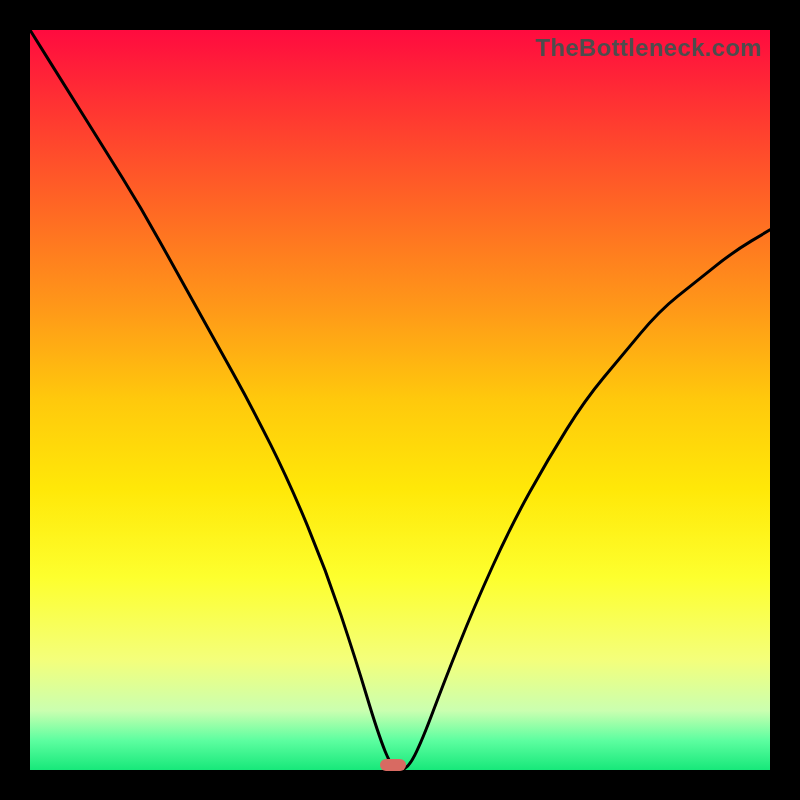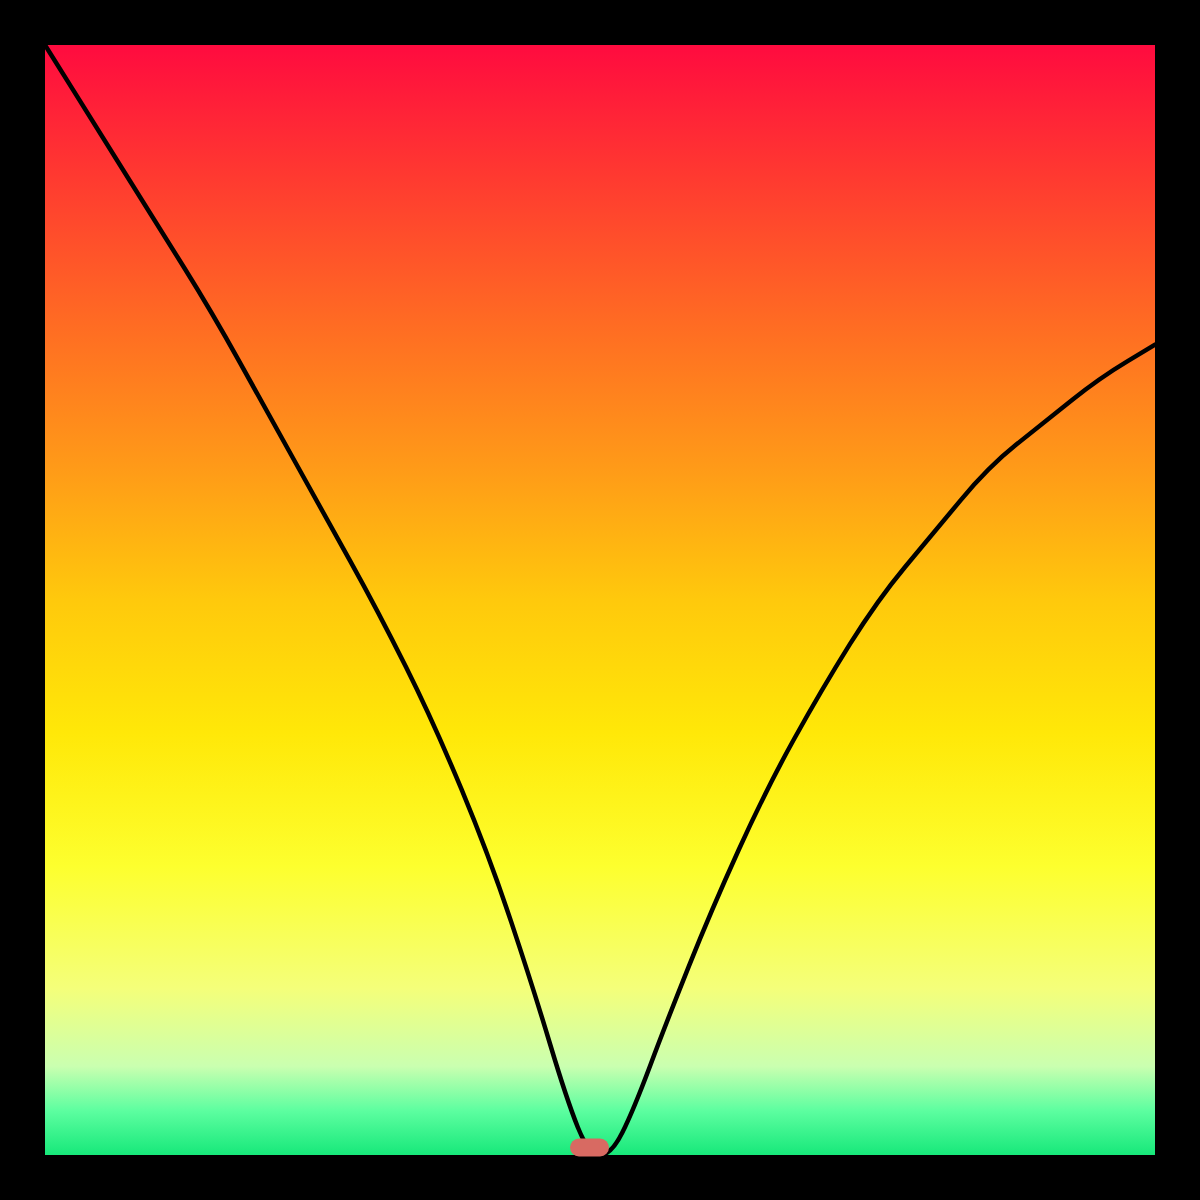--- a/index.html
+++ b/index.html
@@ -21,18 +21,19 @@
              font:600 24px Arial,Helvetica,sans-serif;letter-spacing:.3px;}
   .curve{position:absolute;inset:0;}
   .marker{position:absolute;width:26px;height:12px;border-radius:6px;
           background:#d86a62;transform:translate(-50%,-50%);}
 </style>
 </head>
 <body>
 
 <div class="frame">
   <div class="plot">
+    <div class="watermark">TheBottleneck.com</div>
     <svg class="curve" viewBox="0 0 740 740" preserveAspectRatio="none">
       <path id="curve-path" fill="none" stroke="#000" stroke-width="3" stroke-linejoin="round" stroke-linecap="round" d="M 0,0 Q 0,0 18.5,29.599999999999984 Q 37,59.19999999999997 55.5,88.8 Q 74,118.40000000000002 92.5,148 Q 111,177.6 129.5,210.89999999999998 Q 148,244.19999999999996 166.5,277.5 Q 185,310.8 203.5,344.1 Q 222,377.40000000000003 240.5,414.4 Q 259,451.4 277.5,495.79999999999995 Q 296,540.1999999999999 310.8,584.5999999999999 Q 325.6,629 336.7,666 Q 347.79999999999995,703 355.19999999999993,721.5 Q 362.59999999999997,740 370,740 Q 377.40000000000003,740 384.80000000000007,725.2 Q 392.20000000000005,710.4 403.30000000000007,680.8 Q 414.40000000000003,651.2 429.20000000000005,614.2 Q 444,577.2 462.5,536.5 Q 481,495.79999999999995 499.5,462.5 Q 518,429.20000000000005 536.5,399.6 Q 555,370 573.5,347.79999999999995 Q 592,325.59999999999997 610.5,303.4 Q 629,281.2 647.5,266.4 Q 666,251.59999999999997 684.5,236.8 Q 703,222.00000000000003 721.5,210.90000000000003 T 740,199.8"></path>
     </svg>
     <div id="marker" class="marker" style="left: 49%; top: 99.3%;"></div>
   </div>
 </div>
 
 </body></html>

